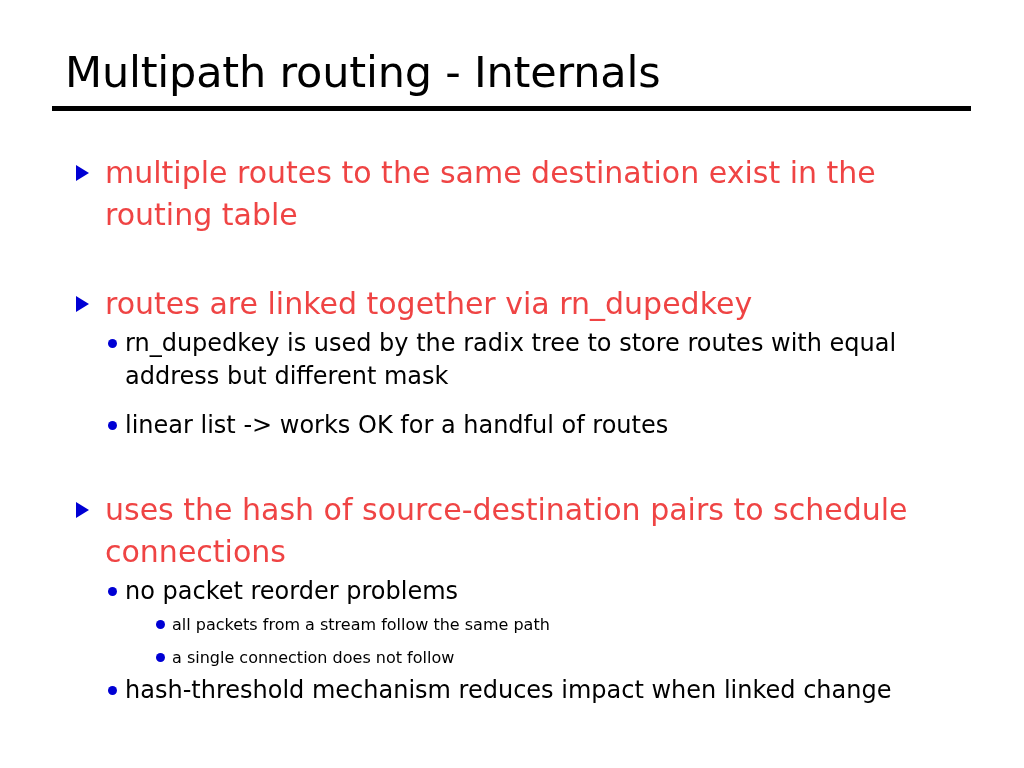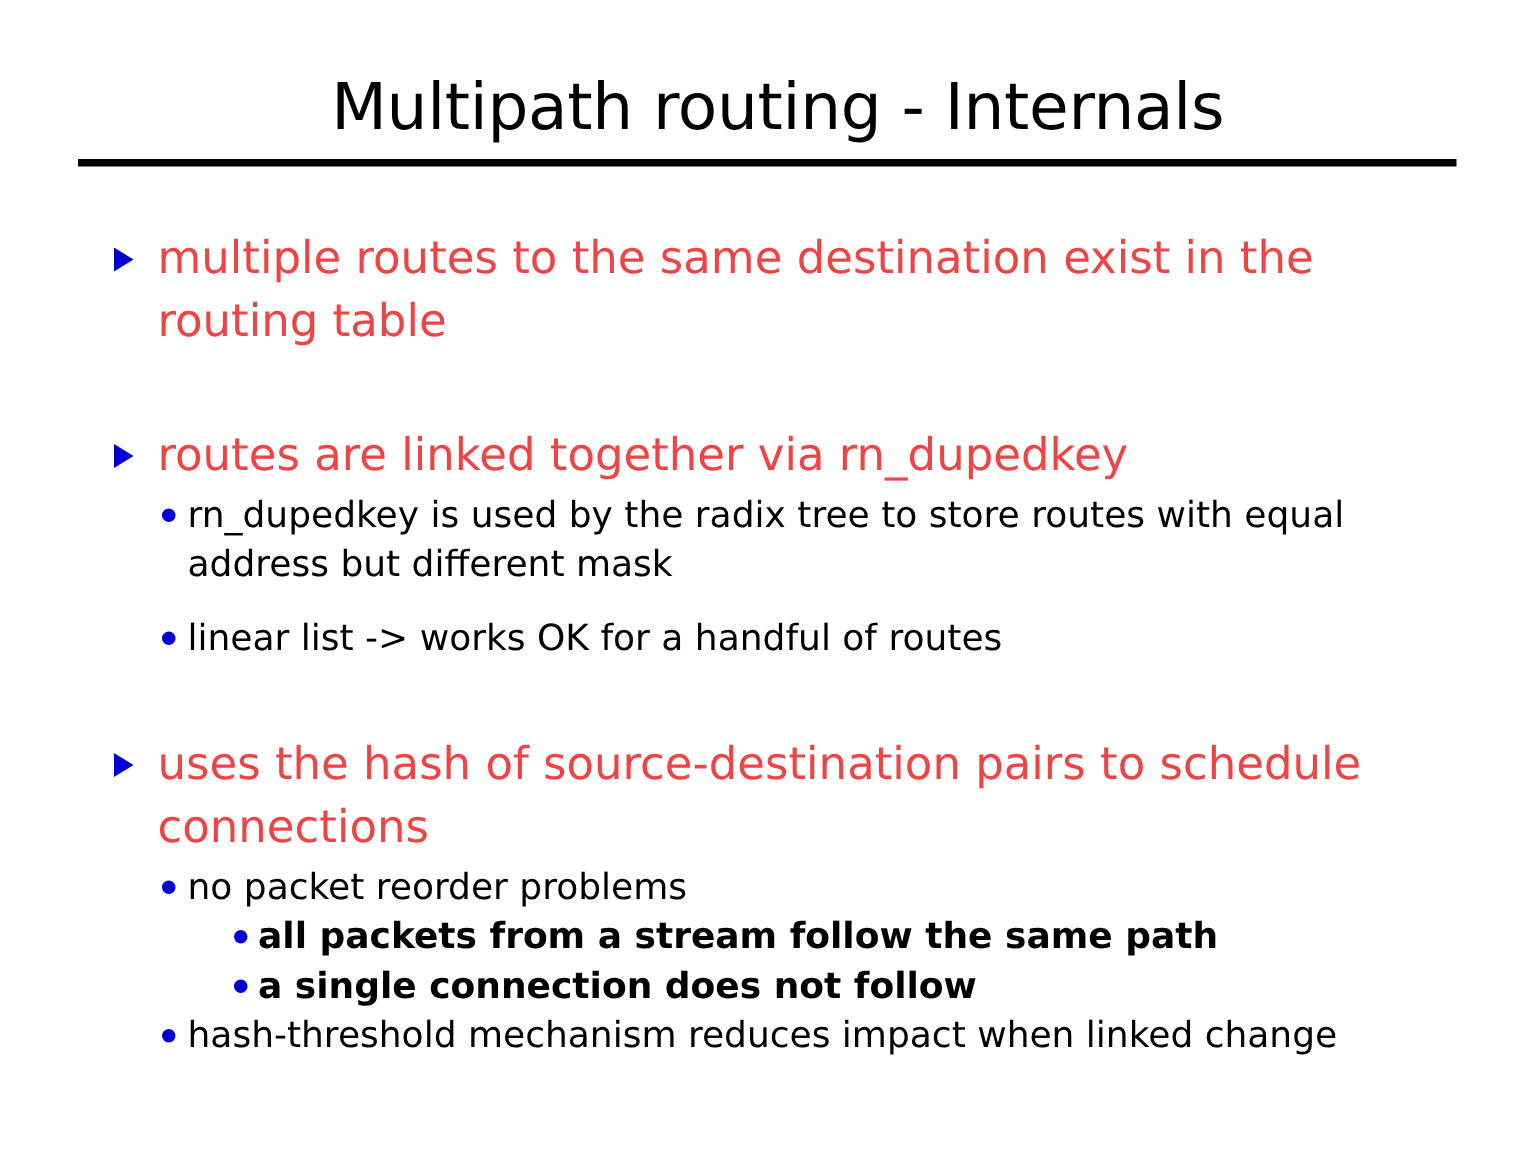--- a/index.html
+++ b/index.html
@@ -22,21 +22,20 @@
     background: #ffffff;
     box-sizing: border-box;
   }
 
   
   .title-block {
     position: absolute;
     left: 52px;
     top: 46px;
     width: 920px;
-    text-align: center;
   }
   .slide-title {
     font-size: 43px;
     font-weight: 400;
     line-height: 52px;
     letter-spacing: -0.2px;
     color: #000000;
     white-space: nowrap;
     padding-left: 13px;
   }
@@ -101,23 +100,23 @@
     height: 9px;
     border-radius: 50%;
     background: #0000D4;
   }
 
   
   .lvl3 {
     position: relative;
     padding-left: 172px;
     padding-right: 95px;
-    font-size: 24px;
+    font-size: 16px;
     line-height: 33px;
-    font-weight: 700;
+    font-weight: 400;
     color: #000000;
   }
   .lvl3 .marker {
     position: absolute;
     left: 156px;
     top: 12px;
     width: 9px;
     height: 9px;
     border-radius: 50%;
     background: #0000D4;

